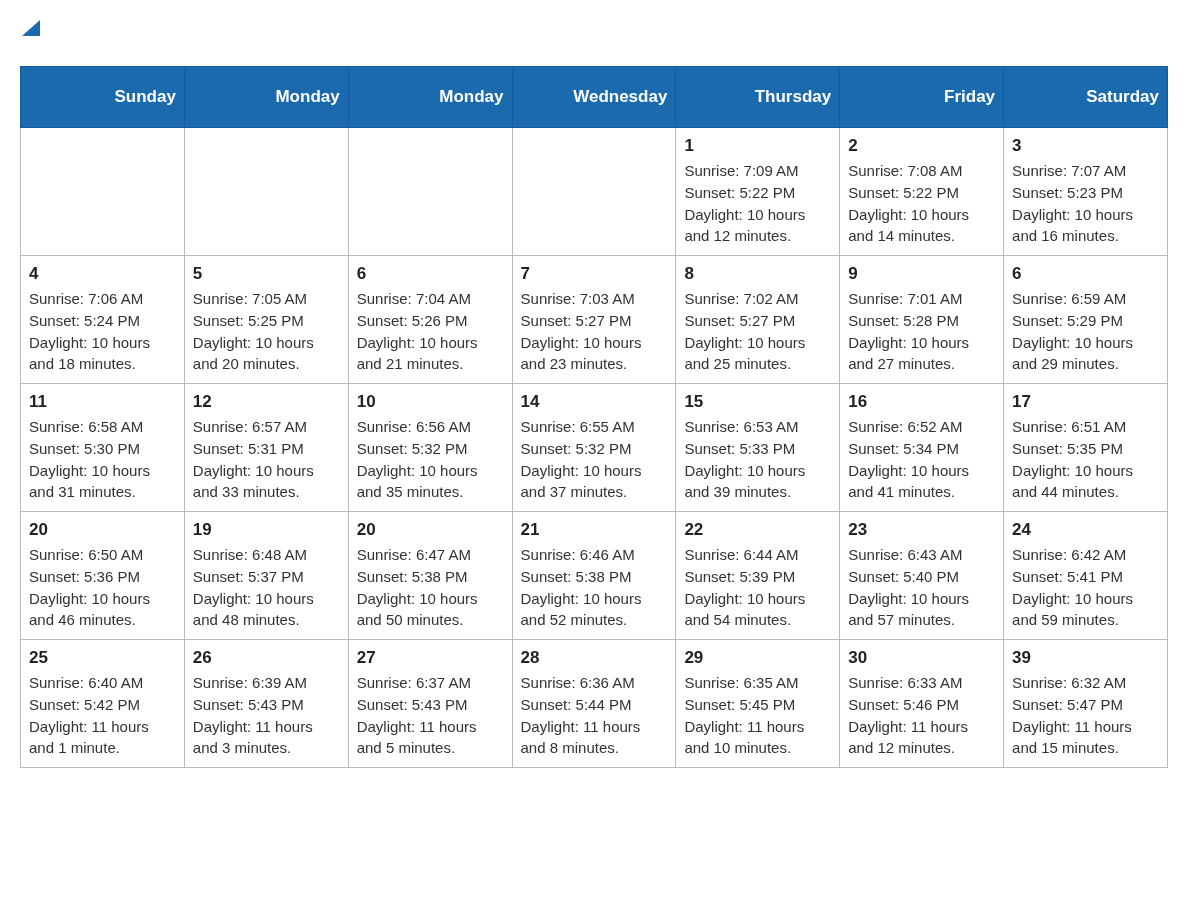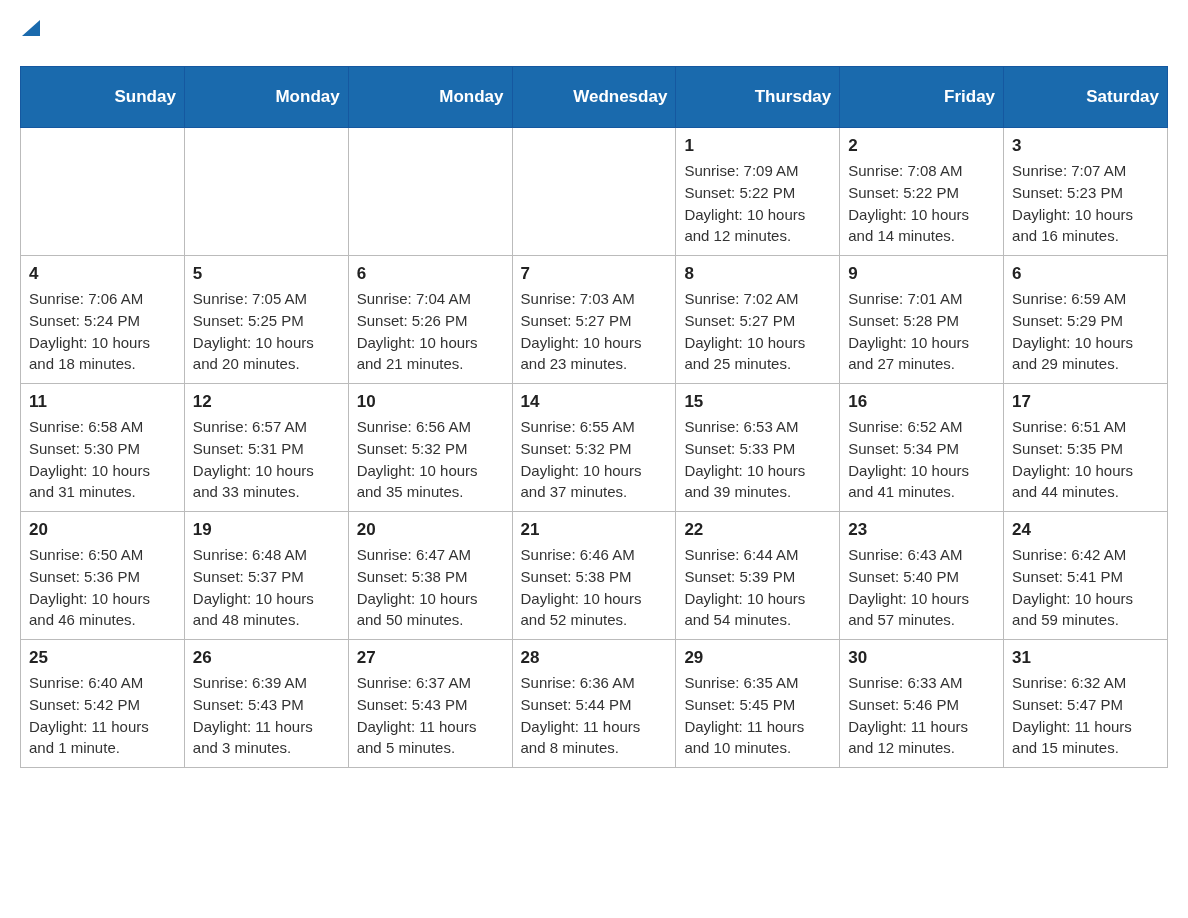--- a/index.html
+++ b/index.html
@@ -251,18 +251,18 @@
         </td>
         <td>
           <div class="day-number">29</div>
           <div class="day-info">Sunrise: 6:35 AM<br>Sunset: 5:45 PM<br>Daylight: 11 hours and 10 minutes.</div>
         </td>
         <td>
           <div class="day-number">30</div>
           <div class="day-info">Sunrise: 6:33 AM<br>Sunset: 5:46 PM<br>Daylight: 11 hours and 12 minutes.</div>
         </td>
         <td>
-          <div class="day-number">31</div>
+          <div class="day-number">39</div>
           <div class="day-info">Sunrise: 6:32 AM<br>Sunset: 5:47 PM<br>Daylight: 11 hours and 15 minutes.</div>
         </td>
       </tr>
     </tbody>
 </table>
 
 </body></html>

